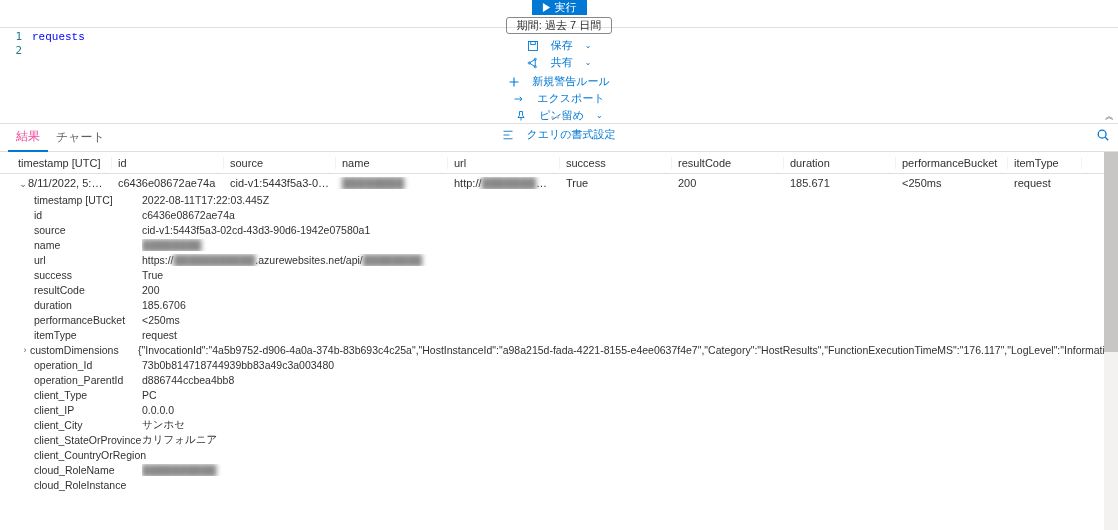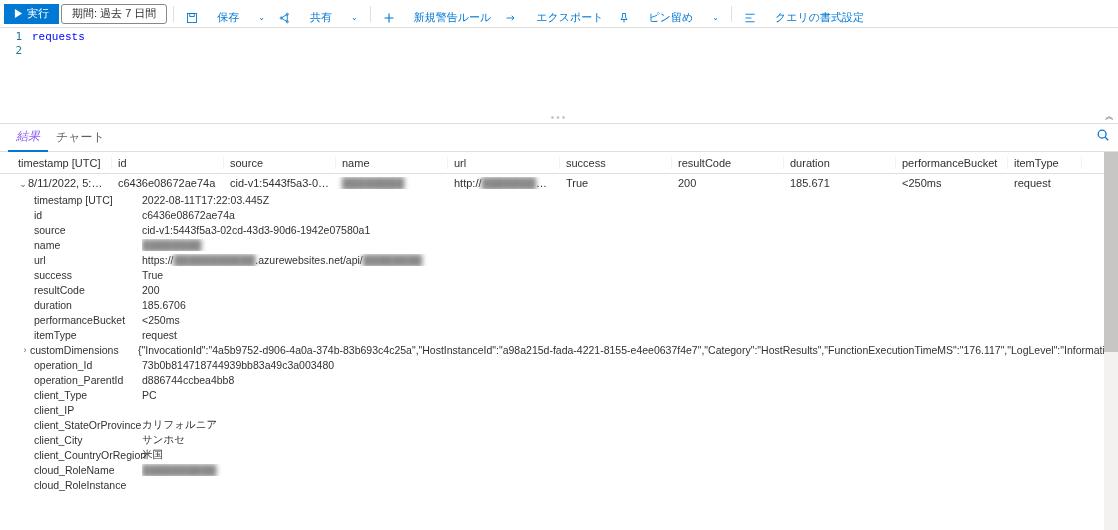--- a/index.html
+++ b/index.html
@@ -1,34 +1,34 @@
 <!DOCTYPE html>
 <html><head>
 <meta charset="utf-8">
 <style>
   * { box-sizing: border-box; margin: 0; padding: 0; }
   html, body { width: 1118px; height: 530px; font-family: "Segoe UI", Arial, sans-serif; font-size: 11px; color: #323130; background: #fff; overflow: hidden; }
-  .toolbar { display: flex; align-items: center; height: 28px; border-bottom: 1px solid #e1dfdd; padding: 0 4px; gap: 2px; }
+  .toolbar { display: flex; align-items: center; height: 28px; border-bottom: 1px solid #e1dfdd; padding: 0 4px; gap: 2px; flex-direction: column; }
   .run-btn { background: #0078d4; color: #fff; border: none; height: 20px; padding: 0 10px; display: flex; align-items: center; gap: 4px; cursor: pointer; font-size: 11px; }
   .run-btn svg { width: 9px; height: 9px; fill: #fff; }
   .pill { border: 1px solid #8a8886; border-radius: 3px; height: 20px; display: flex; align-items: center; padding: 0 10px; cursor: pointer; font-size: 11px; }
   .sep { width: 1px; height: 16px; background: #e1dfdd; margin: 0 4px; }
-  .titem { display: flex; align-items: center; gap: 19px; padding: 0 6px; height: 24px; cursor: pointer; color: #323130; font-size: 11px; margin-top: 8px; }
+  .titem { display: flex; align-items: center; gap: 12px; padding: 0 6px; height: 24px; cursor: pointer; color: #323130; font-size: 11px; }
   .titem svg { width: 12px; height: 12px; }
   .blue svg { stroke: #0078d4; fill: none; }
   .blue { color: #0078d4; }
   .editor { display: flex; height: 96px; border-bottom: 1px solid #e1dfdd; position: relative; }
   .gutter { width: 28px; text-align: right; padding: 2px 6px 0 0; color: #237893; background: #fff; font-family: Consolas, monospace; font-size: 11px; line-height: 14px; }
   .code { flex: 1; padding: 2px 4px 0; font-family: Liberation Mono, monospace; font-size: 11px; line-height: 14px; }
   .code .kw { color: #0000ff; }
   .grip { position: absolute; bottom: 0; left: 50%; transform: translateX(-50%); color: #c8c6c4; font-size: 10px; letter-spacing: 2px; cursor: row-resize; }
   .collapse-ctrl { position: absolute; right: 4px; bottom: 0; font-size: 9px; color: #605e5c; cursor: pointer; }
   .tabs { display: flex; align-items: center; height: 28px; border-bottom: 1px solid #e1dfdd; position: relative; padding: 0 8px; }
   .tab { padding: 0 8px; height: 28px; display: flex; align-items: center; cursor: pointer; font-size: 12px; color: #605e5c; }
-  .tab.active { color: #8b5cf6; border-bottom: 2px solid #0078d4; font-style: italic; }
+  .tab.active { color: #ec4899; border-bottom: 2px solid #0078d4; }
   .tabs .search { position: absolute; right: 8px; top: 4px; cursor: pointer; }
   .tabs .search svg { width: 14px; height: 14px; stroke: #0078d4; fill: none; stroke-width: 1.5; }
   .grid { height: calc(530px - 28px - 96px - 28px); overflow: auto; }
   .ghead { display: flex; height: 22px; align-items: center; border-bottom: 1px solid #e1dfdd; font-size: 11px; }
   .ghead > div { padding: 0 6px; border-right: 1px solid #f3f2f1; overflow: hidden; white-space: nowrap; text-overflow: ellipsis; }
   .c-ts { width: 112px; padding-left: 18px !important; }
   .c-id { width: 112px; }
   .c-src { width: 112px; }
   .c-name { width: 112px; }
   .c-url { width: 112px; }
@@ -218,32 +218,32 @@
       <div class="drow">
         <div class="k">operation_ParentId</div>
         <div class="v">d886744ccbea4bb8</div>
       </div>
       <div class="drow">
         <div class="k">client_Type</div>
         <div class="v">PC</div>
       </div>
       <div class="drow">
         <div class="k">client_IP</div>
+        <div class="v">0.0.0.0</div>
+      </div>
+      <div class="drow">
+        <div class="k">client_City</div>
+        <div class="v">サンホセ</div>
       </div>
       <div class="drow">
         <div class="k">client_StateOrProvince</div>
         <div class="v">カリフォルニア</div>
       </div>
       <div class="drow">
-        <div class="k">client_City</div>
-        <div class="v">サンホセ</div>
-      </div>
-      <div class="drow">
         <div class="k">client_CountryOrRegion</div>
-        <div class="v">米国</div>
       </div>
       <div class="drow">
         <div class="k">cloud_RoleName</div>
         <div class="v"><span class="blur">██████████</span></div>
       </div>
       <div class="drow">
         <div class="k">cloud_RoleInstance</div>
       </div>
     </div>
 </div>

